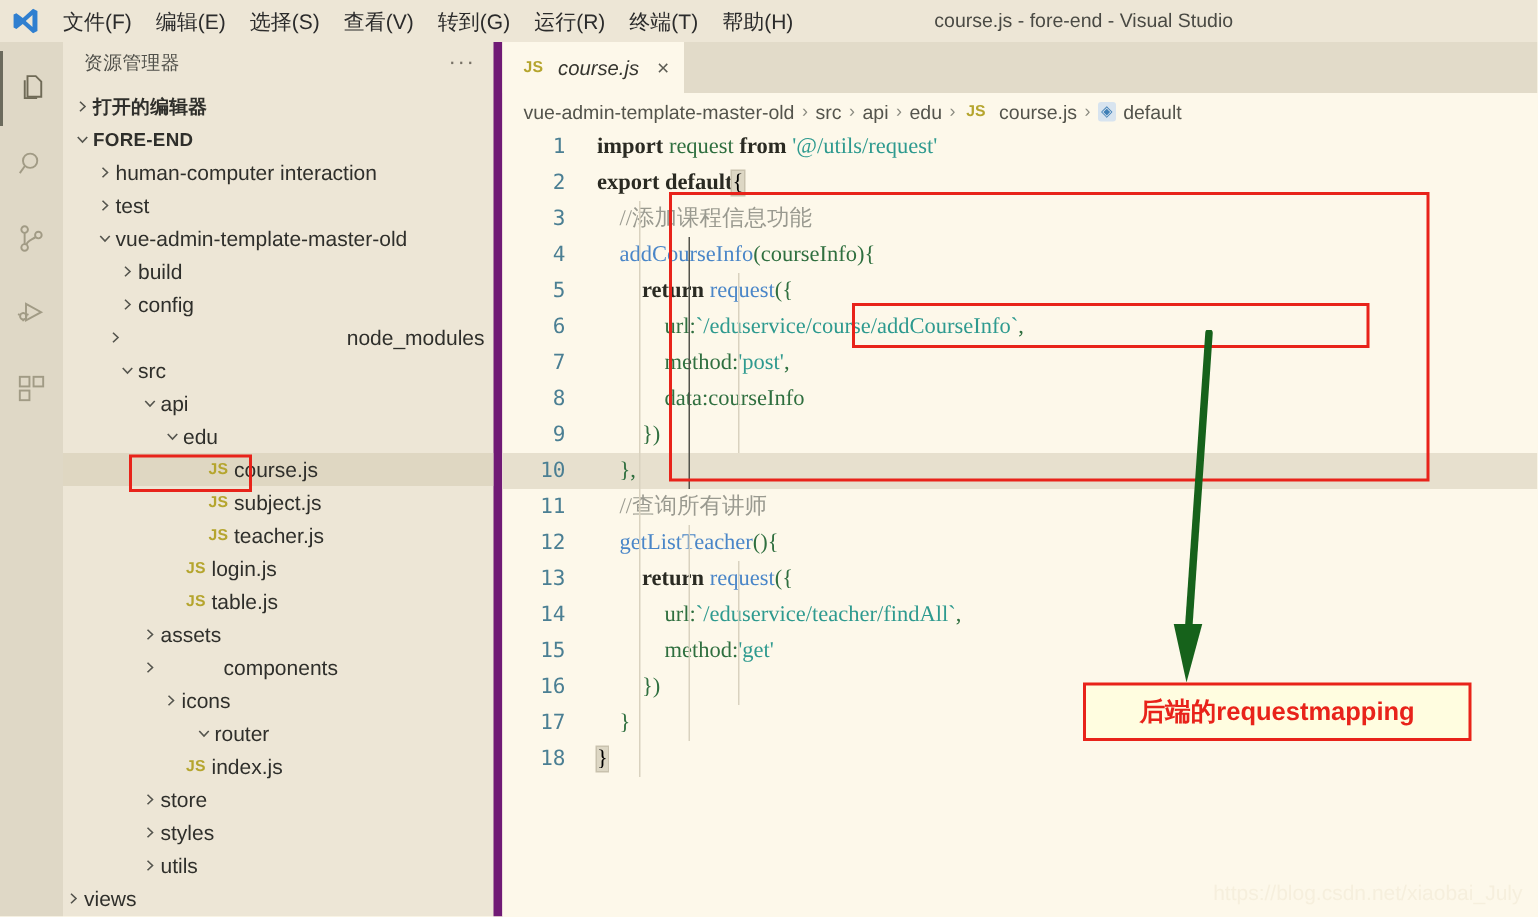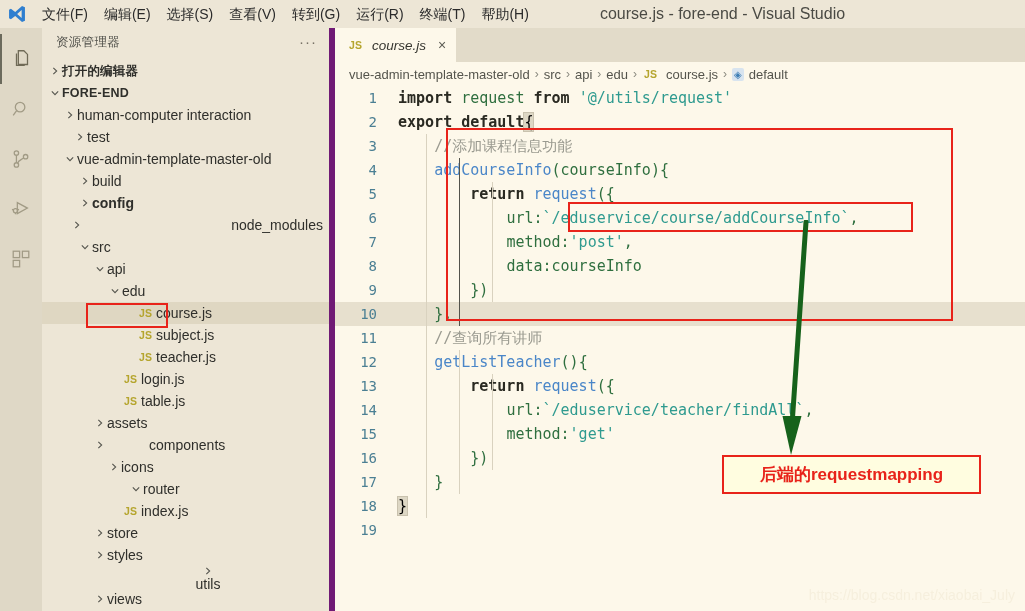--- a/index.html
+++ b/index.html
@@ -35,21 +35,21 @@
     color: #2b2b2b;
     line-height: 28px;
     white-space: nowrap;
     cursor: default;
   }
   .window-title {
     position: absolute;
     left: 0; right: 0; top: 0;
     height: 28px; line-height: 28px;
     text-align: center;
-    font-size: 16px;
+    font-size: 13px;
     color: #4a4a44;
     pointer-events: none;
     padding-left: 420px;
   }
 
   
   .activitybar {
     position: absolute; left: 0; top: 28px;
     width: 42px; height: 583px;
     background: #DFD8C6;
@@ -183,21 +183,21 @@
   }
   .cline.current { background: #E7E0CE; }
   .gutter {
     width: 52px; min-width: 52px;
     text-align: right;
     padding-right: 10px;
     color: #4b7f93;
     font-size: 14px;
     user-select: none;
   }
-  .ctext { padding-left: 11px; }
+  .ctext { padding-left: 11px; font-family: Liberation Serif, serif; }
 
   
   .kw   { color: #2a2a22; font-weight: bold; }   
   .plain{ color: #2a2a22; }
   .id   { color: #2f6f3f; }
   .str  { color: #2e9a8f; }
   .fn   { color: #4a86c8; }
   .cmt  { color: #9a9a90; }
   .punc { color: #2f6f3f; }
   .brace{ color: #2f6f3f; }
@@ -330,21 +330,21 @@
           <span class="lbl">FORE-END</span>
         </div>
         <div class="row" style="padding-left: 21px;">
           <span class="chev">
             <svg width="10" height="10" viewBox="0 0 12 12" fill="none" stroke="#55554e" stroke-width="1.3">
               <path d="M4 2.2 L8 6 L4 9.8"></path>
             </svg>
           </span>
           <span class="lbl">human-computer interaction</span>
         </div>
-        <div class="row" style="padding-left: 31px;">
+        <div class="row" style="padding-left: 21px;">
           <span class="chev">
             <svg width="10" height="10" viewBox="0 0 12 12" fill="none" stroke="#55554e" stroke-width="1.3">
               <path d="M4 2.2 L8 6 L4 9.8"></path>
             </svg>
           </span>
           <span class="lbl">test</span>
         </div>
         <div class="row" style="padding-left: 21px;">
           <span class="chev">
             <svg width="10" height="10" viewBox="0 0 12 12" fill="none" stroke="#55554e" stroke-width="1.3">
@@ -354,21 +354,21 @@
           <span class="lbl">vue-admin-template-master-old</span>
         </div>
         <div class="row" style="padding-left: 36px;">
           <span class="chev">
             <svg width="10" height="10" viewBox="0 0 12 12" fill="none" stroke="#55554e" stroke-width="1.3">
               <path d="M4 2.2 L8 6 L4 9.8"></path>
             </svg>
           </span>
           <span class="lbl">build</span>
         </div>
-        <div class="row" style="padding-left: 36px; font-weight: bold;">
+        <div class="row" style="padding-left: 36px;">
           <span class="chev">
             <svg width="10" height="10" viewBox="0 0 12 12" fill="none" stroke="#55554e" stroke-width="1.3">
               <path d="M4 2.2 L8 6 L4 9.8"></path>
             </svg>
           </span>
           <span class="lbl">config</span>
         </div>
         <div class="row" style="padding-left: 28px; justify-content: space-between;">
           <span class="chev">
             <svg width="10" height="10" viewBox="0 0 12 12" fill="none" stroke="#55554e" stroke-width="1.3">
@@ -472,29 +472,29 @@
           <span class="lbl">store</span>
         </div>
         <div class="row" style="padding-left: 51px;">
           <span class="chev">
             <svg width="10" height="10" viewBox="0 0 12 12" fill="none" stroke="#55554e" stroke-width="1.3">
               <path d="M4 2.2 L8 6 L4 9.8"></path>
             </svg>
           </span>
           <span class="lbl">styles</span>
         </div>
-        <div class="row" style="padding-left: 51px; flex-direction: column;">
+        <div class="row" style="padding-left: 51px;">
           <span class="chev">
             <svg width="10" height="10" viewBox="0 0 12 12" fill="none" stroke="#55554e" stroke-width="1.3">
               <path d="M4 2.2 L8 6 L4 9.8"></path>
             </svg>
           </span>
           <span class="lbl">utils</span>
         </div>
-        <div class="row" style="padding-left: 51px;">
+        <div class="row" style="">
           <span class="chev">
             <svg width="10" height="10" viewBox="0 0 12 12" fill="none" stroke="#55554e" stroke-width="1.3">
               <path d="M4 2.2 L8 6 L4 9.8"></path>
             </svg>
           </span>
           <span class="lbl">views</span>
         </div>
       </div>
   </div>
 
@@ -535,21 +535,20 @@
         <div class="cline"><span class="gutter">9</span><span class="ctext"><span class="plain">        </span><span class="brace">})</span></span></div>
         <div class="cline current"><span class="gutter">10</span><span class="ctext"><span class="plain">    </span><span class="brace">},</span></span></div>
         <div class="cline"><span class="gutter">11</span><span class="ctext"><span class="plain">    </span><span class="cmt">//查询所有讲师</span></span></div>
         <div class="cline"><span class="gutter">12</span><span class="ctext"><span class="plain">    </span><span class="fn">getListTeacher</span><span class="punc">()</span><span class="brace">{</span></span></div>
         <div class="cline"><span class="gutter">13</span><span class="ctext"><span class="plain">        </span><span class="kw">return</span><span class="plain"> </span><span class="fn">request</span><span class="punc">(</span><span class="brace">{</span></span></div>
         <div class="cline"><span class="gutter">14</span><span class="ctext"><span class="plain">            </span><span class="id">url:</span><span class="str">`/eduservice/teacher/findAll`</span><span class="punc">,</span></span></div>
         <div class="cline"><span class="gutter">15</span><span class="ctext"><span class="plain">            </span><span class="id">method:</span><span class="str">'get'</span></span></div>
         <div class="cline"><span class="gutter">16</span><span class="ctext"><span class="plain">        </span><span class="brace">})</span></span></div>
         <div class="cline"><span class="gutter">17</span><span class="ctext"><span class="plain">    </span><span class="brace">}</span></span></div>
         <div class="cline"><span class="gutter">18</span><span class="ctext"><span class="brmatch">}</span></span></div>
-        <div class="cline"><span class="gutter">19</span><span class="ctext"></span></div>
         <div class="indent-guide" style="left: 91px; top: 48px; height: 384px;"></div>
         <div class="indent-guide active" style="left: 124px; top: 72px; height: 168px;"></div>
         <div class="indent-guide" style="left: 157px; top: 96px; height: 120px;"></div>
         <div class="indent-guide" style="left: 124px; top: 264px; height: 144px;"></div>
         <div class="indent-guide" style="left: 157px; top: 288px; height: 96px;"></div>
       </div>
   </div>
 
   <div class="redbox" style="left:86px; top:303px; width:82px; height:25px;"></div>
 

